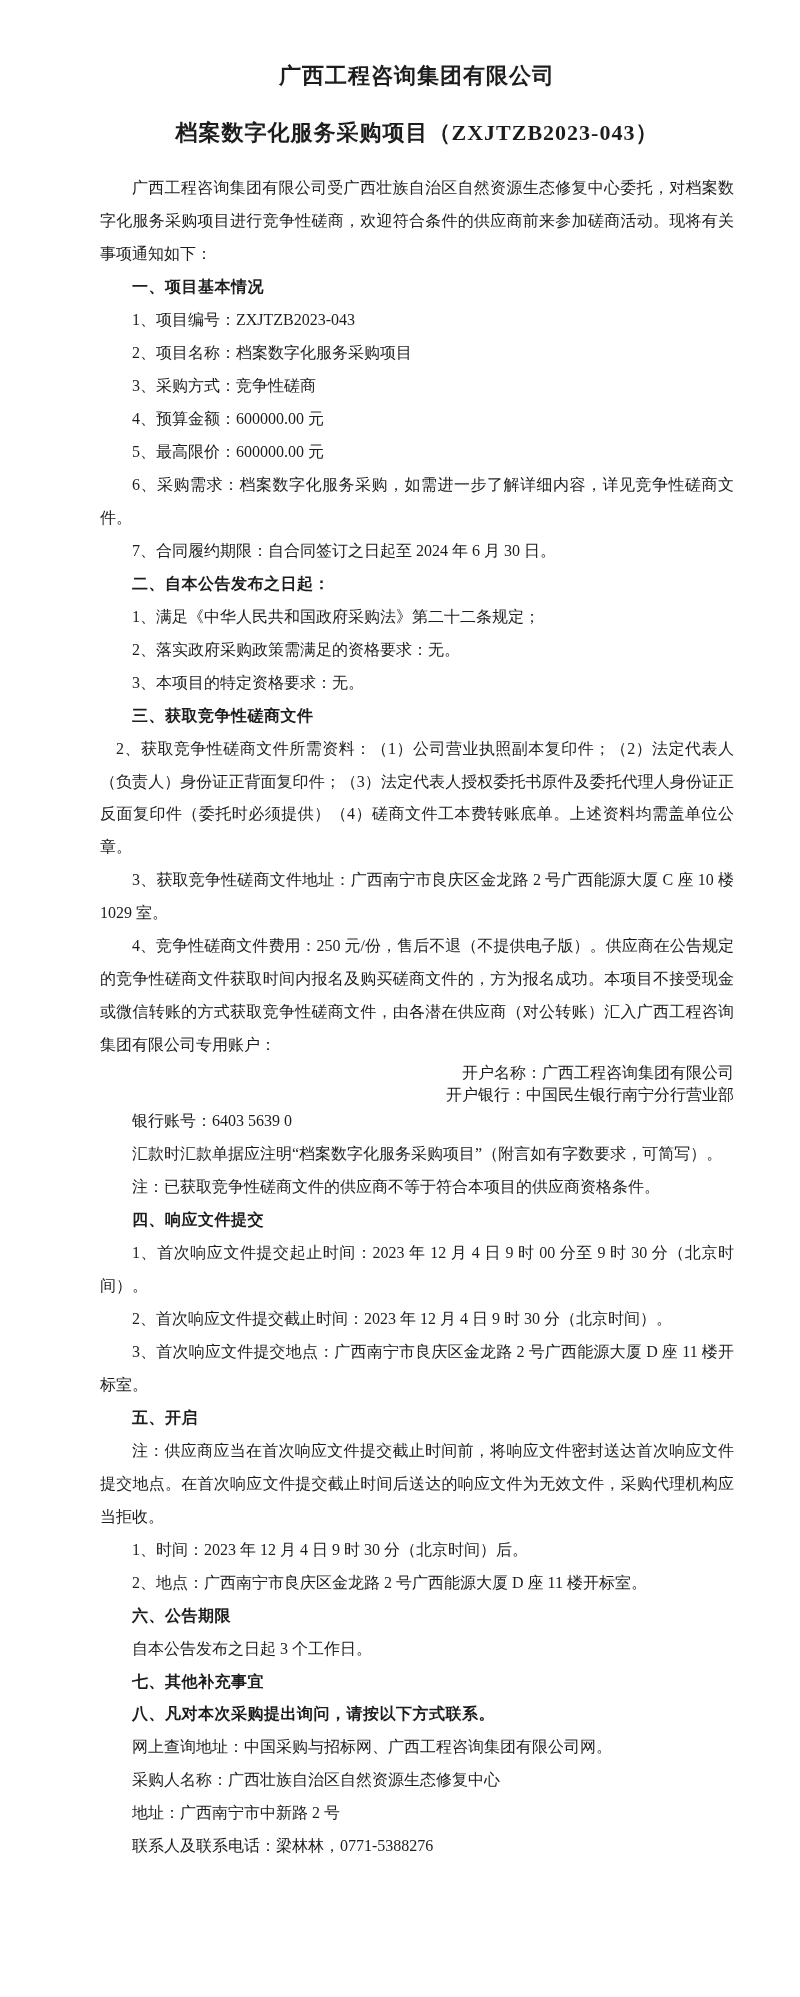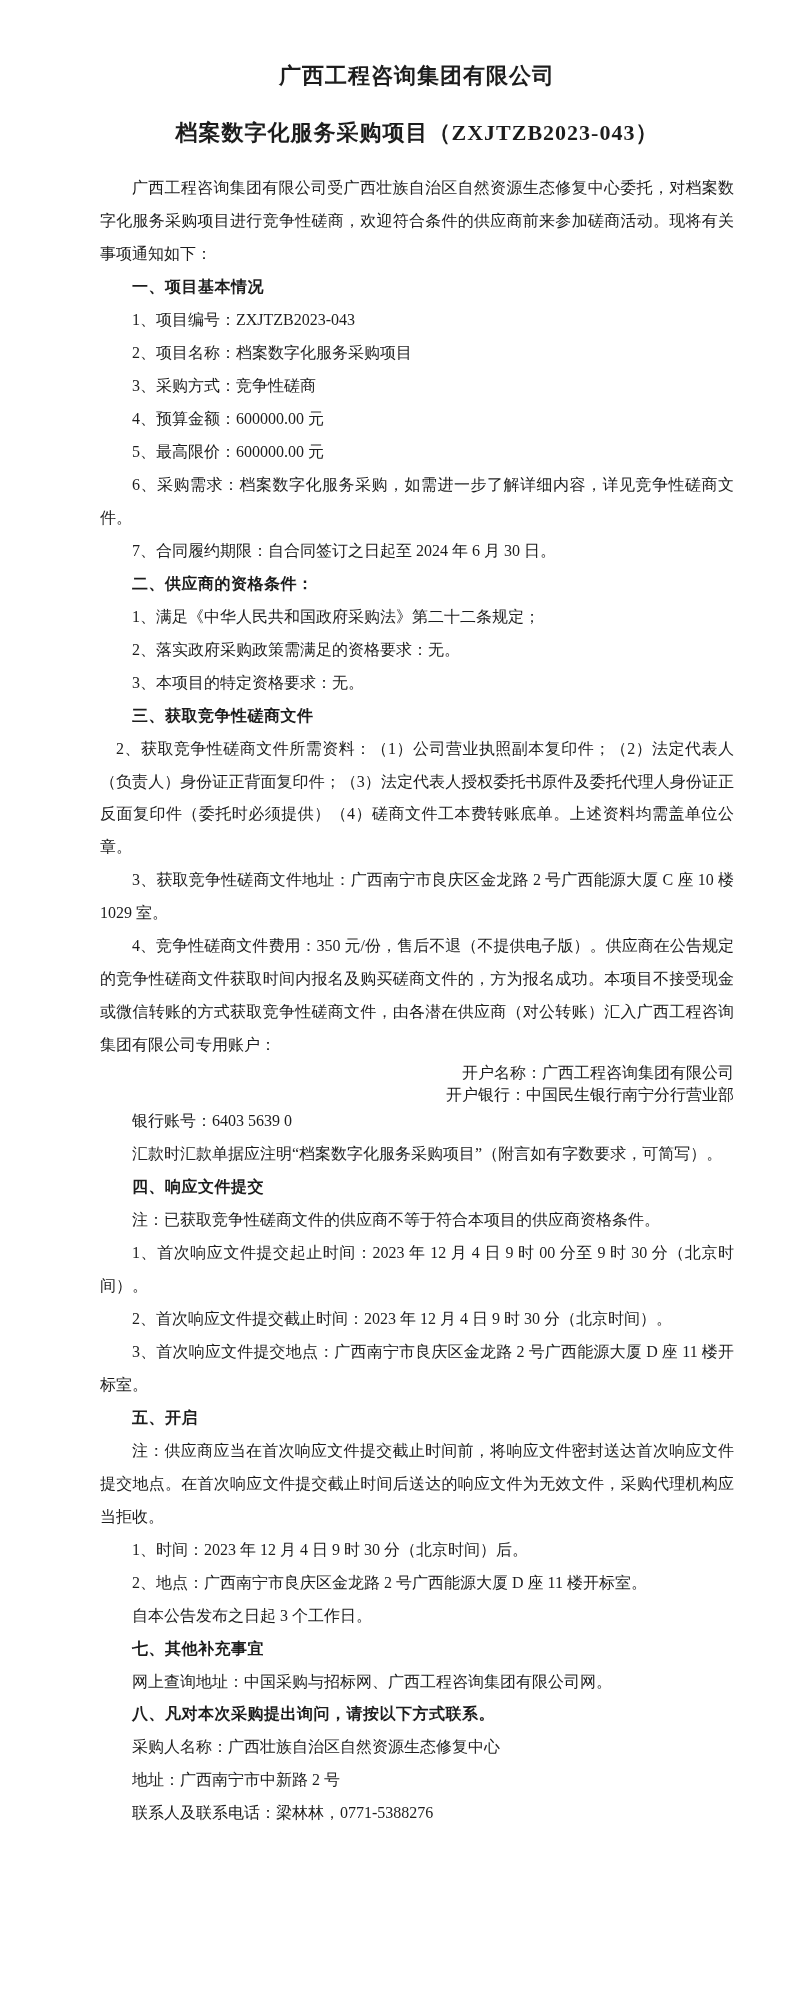--- a/index.html
+++ b/index.html
@@ -56,43 +56,44 @@
   <div id="doc-body">
       <p class="para intro">广西工程咨询集团有限公司受广西壮族自治区自然资源生态修复中心委托，对档案数字化服务采购项目进行竞争性磋商，欢迎符合条件的供应商前来参加磋商活动。现将有关事项通知如下：</p>
       <p class="para section-heading">一、项目基本情况</p>
       <p class="para item">1、项目编号：ZXJTZB2023-043</p>
       <p class="para item">2、项目名称：档案数字化服务采购项目</p>
       <p class="para item">3、采购方式：竞争性磋商</p>
       <p class="para item">4、预算金额：600000.00 元</p>
       <p class="para item">5、最高限价：600000.00 元</p>
       <p class="para item">6、采购需求：档案数字化服务采购，如需进一步了解详细内容，详见竞争性磋商文件。</p>
       <p class="para item">7、合同履约期限：自合同签订之日起至 2024 年 6 月 30 日。</p>
-      <p class="para section-heading">二、供应商的资格条件：</p>
+      <p class="para section-heading">二、自本公告发布之日起：</p>
       <p class="para item">1、满足《中华人民共和国政府采购法》第二十二条规定；</p>
       <p class="para item">2、落实政府采购政策需满足的资格要求：无。</p>
       <p class="para item">3、本项目的特定资格要求：无。</p>
       <p class="para section-heading">三、获取竞争性磋商文件</p>
       <p class="para item-narrow-indent">2、获取竞争性磋商文件所需资料：（1）公司营业执照副本复印件；（2）法定代表人（负责人）身份证正背面复印件；（3）法定代表人授权委托书原件及委托代理人身份证正反面复印件（委托时必须提供）（4）磋商文件工本费转账底单。上述资料均需盖单位公章。</p>
       <p class="para item">3、获取竞争性磋商文件地址：广西南宁市良庆区金龙路 2 号广西能源大厦 C 座 10 楼 1029 室。</p>
-      <p class="para item">4、竞争性磋商文件费用：350 元/份，售后不退（不提供电子版）。供应商在公告规定的竞争性磋商文件获取时间内报名及购买磋商文件的，方为报名成功。本项目不接受现金或微信转账的方式获取竞争性磋商文件，由各潜在供应商（对公转账）汇入广西工程咨询集团有限公司专用账户：</p>
+      <p class="para item">4、竞争性磋商文件费用：250 元/份，售后不退（不提供电子版）。供应商在公告规定的竞争性磋商文件获取时间内报名及购买磋商文件的，方为报名成功。本项目不接受现金或微信转账的方式获取竞争性磋商文件，由各潜在供应商（对公转账）汇入广西工程咨询集团有限公司专用账户：</p>
       <p class="para bank-line">开户名称：广西工程咨询集团有限公司</p>
       <p class="para bank-line">开户银行：中国民生银行南宁分行营业部</p>
       <p class="para item">银行账号：6403 5639 0</p>
       <p class="para item">汇款时汇款单据应注明“档案数字化服务采购项目”（附言如有字数要求，可简写）。</p>
+      <p class="para item">注：已获取竞争性磋商文件的供应商不等于符合本项目的供应商资格条件。</p>
       <p class="para section-heading">四、响应文件提交</p>
-      <p class="para item">注：已获取竞争性磋商文件的供应商不等于符合本项目的供应商资格条件。</p>
       <p class="para item">1、首次响应文件提交起止时间：2023 年 12 月 4 日 9 时 00 分至 9 时 30 分（北京时间）。</p>
       <p class="para item">2、首次响应文件提交截止时间：2023 年 12 月 4 日 9 时 30 分（北京时间）。</p>
       <p class="para item">3、首次响应文件提交地点：广西南宁市良庆区金龙路 2 号广西能源大厦 D 座 11 楼开标室。</p>
       <p class="para section-heading">五、开启</p>
       <p class="para item">注：供应商应当在首次响应文件提交截止时间前，将响应文件密封送达首次响应文件提交地点。在首次响应文件提交截止时间后送达的响应文件为无效文件，采购代理机构应当拒收。</p>
       <p class="para item">1、时间：2023 年 12 月 4 日 9 时 30 分（北京时间）后。</p>
       <p class="para item">2、地点：广西南宁市良庆区金龙路 2 号广西能源大厦 D 座 11 楼开标室。</p>
+      <p class="para section-heading">六、公告期限</p>
       <p class="para item">自本公告发布之日起 3 个工作日。</p>
       <p class="para section-heading">七、其他补充事宜</p>
+      <p class="para section-heading">八、凡对本次采购提出询问，请按以下方式联系。</p>
       <p class="para item">网上查询地址：中国采购与招标网、广西工程咨询集团有限公司网。</p>
-      <p class="para section-heading">八、凡对本次采购提出询问，请按以下方式联系。</p>
       <p class="para item">采购人名称：广西壮族自治区自然资源生态修复中心</p>
       <p class="para item">地址：广西南宁市中新路 2 号</p>
       <p class="para item">联系人及联系电话：梁林林，0771-5388276</p>
     </div>
 
 </div>
 
 </body></html>

